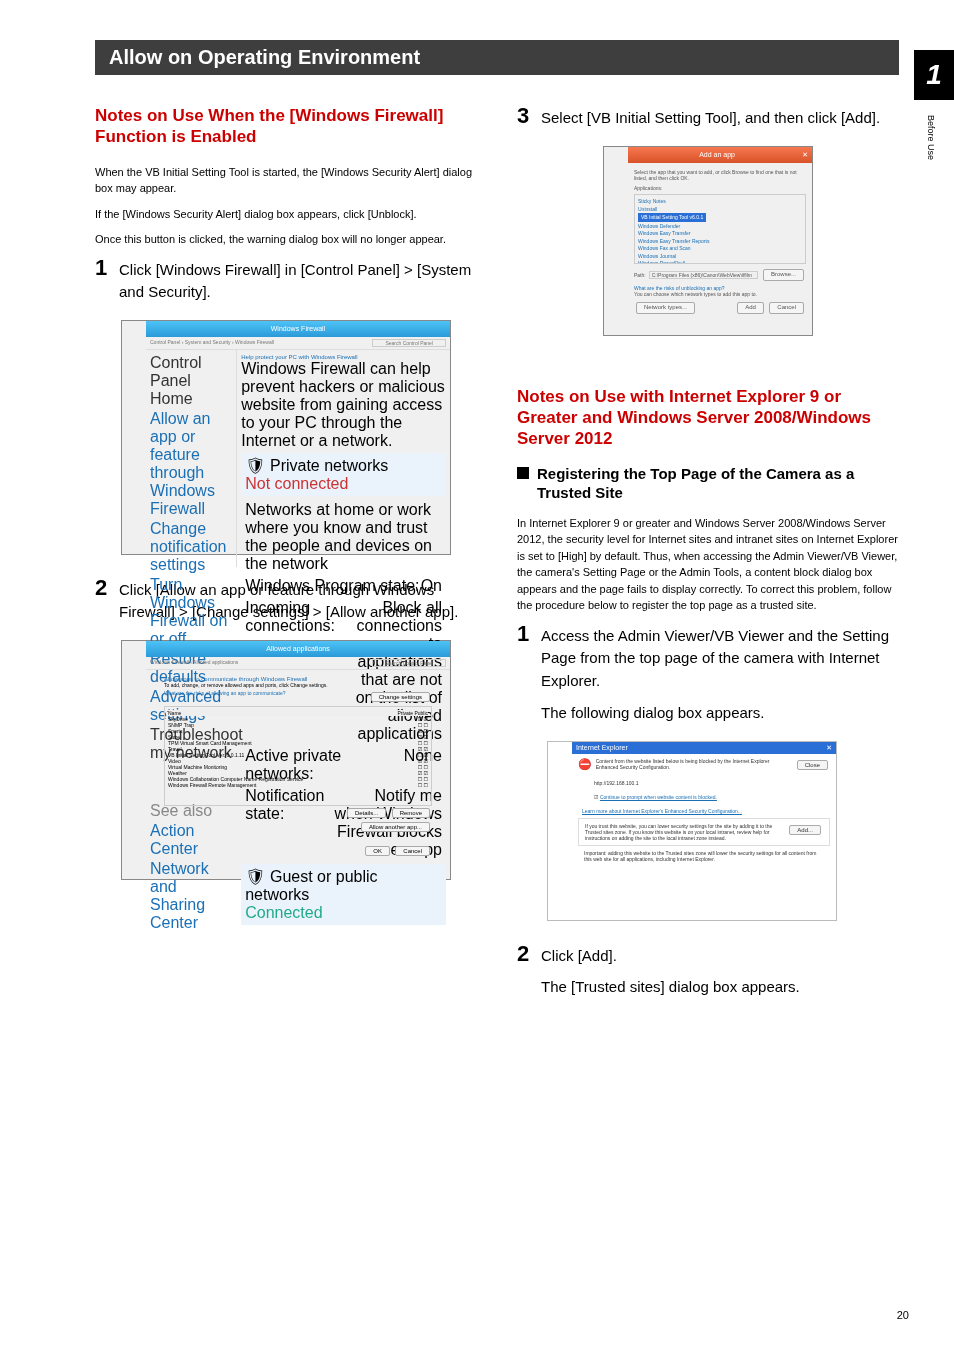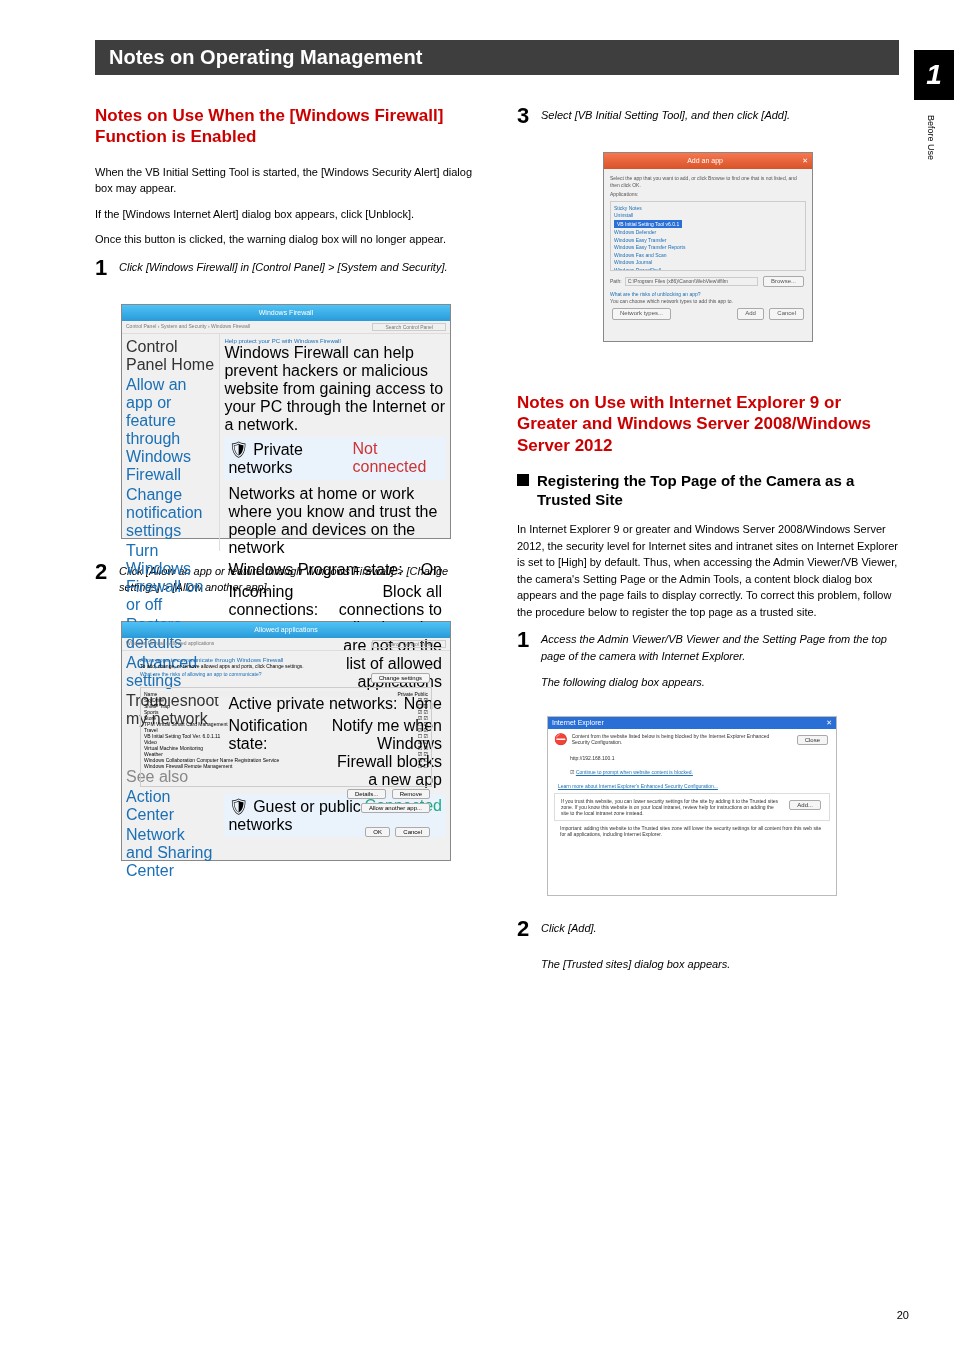--- a/index.html
+++ b/index.html
@@ -68,30 +68,30 @@
     }
     .step-num {
       font-size: 22px;
       font-weight: bold;
       color: #000;
       line-height: 1;
       flex-shrink: 0;
       min-width: 14px;
     }
     .step-text {
-      font-size: 11px;
+      font-size: 15px;
       line-height: 1.5;
       padding-top: 2px;
-      font-style: italic;
     }
     .shot {
       display: block;
-      margin: 25px auto 22px auto;
+      margin: 16px auto 22px auto;
       border: 1px solid #888;
       background: #f0f0f0;
+      padding-left: 24px;
     }
     .shot-inner {
       width: 100%;
       height: 100%;
       position: relative;
     }
     .shot-title {
       height: 16px;
       background: linear-gradient(#4ec3f7, #2a9ad8);
       color: #fff;
@@ -132,21 +132,21 @@
       bottom: 30px;
       right: 45px;
       font-size: 11px;
     }
 
     
     .wf-row { display:flex; height:calc(100% - 16px); }
     .wf-nav { width:30%; border-right:1px solid #ddd; padding:4px; }
     .wf-nav div { color:#1a6fb5; margin-bottom:2px; }
     .wf-main { flex:1; padding:4px; }
-    .wf-band { background:#eaf3fb; padding:3px 4px; margin:3px 0; display:flex; justify-content:space-between; }
+    .wf-band { background:#eaf3fb; padding:3px 4px; margin:3px 0; display:flex; justify-content:space-between;flex-direction:column; }
     .wf-band .g { color:#2a8; }
     .wf-cell { padding:2px 4px; }
     .hl { background:#2a6fd6; color:#fff; padding:1px 3px; display:inline-block; }
     .mini-btn { display:inline-block; border:1px solid #aaa; background:#f5f5f5; padding:1px 7px; margin:2px; font-size:6px; border-radius:2px; }
     .dlg-list { border:1px solid #ccc; padding:3px; margin:3px 0; height:70px; overflow:hidden; }
     .dlg-list div { color:#1a6fb5; margin-bottom:1px; }
     .ie-box { border:1px solid #bbb; background:#fff; }
     .ie-bar { background:#2a6fd6; color:#fff; font-size:7px; padding:2px 4px; display:flex; justify-content:space-between; }
     .ie-sec { padding:4px 6px; font-size:5px; color:#333; }
     .ie-link { color:#1a6fb5; text-decoration:underline; }
@@ -155,29 +155,29 @@
     .apps-tbl .cb { width:8px; text-align:center; }
   </style>
 </head>
 <body>
 
 <div class="page-tab">
     <span>1</span>
   </div>
 <div class="sidebar-text">Before Use</div>
 
-<div class="banner"><span>Notes on Operating Management</span></div>
+<div class="banner"><span>Allow on Operating Environment</span></div>
 
 <div class="two-col">
 
   <div class="col">
     <h2 class="section-heading">Notes on Use When the [Windows Firewall] Function is Enabled</h2>
 
     <p class="body-text">When the VB Initial Setting Tool is started, the [Windows Security Alert] dialog box may appear.</p>
-    <p class="body-text">If the [Windows Internet Alert] dialog box appears, click [Unblock].</p>
+    <p class="body-text">If the [Windows Security Alert] dialog box appears, click [Unblock].</p>
     <p class="body-text">Once this button is clicked, the warning dialog box will no longer appear.</p>
 
     <div class="step">
       <div class="step-num">1</div>
       <div class="step-text">Click [Windows Firewall] in [Control Panel] &gt; [System and Security].</div>
     </div>
 
     <div class="shot" style="width:330px;height:235px">
       <div class="shot-inner">
         <div class="shot-title">Windows Firewall</div>
@@ -402,20 +402,20 @@
         <span>If you trust this website, you can lower security settings for the site by adding it to the Trusted sites zone. If you know this website is on your local intranet, review help for instructions on adding the site to the local intranet zone instead.</span>
         <span class="mini-btn" style="align-self:flex-start">Add...</span>
       </div>
       <div class="ie-sec" style="margin:0 6px">Important: adding this website to the Trusted sites zone will lower the security settings for all content from this web site for all applications, including Internet Explorer.</div>
     </div>
 
     <div class="step">
       <div class="step-num">2</div>
       <div>
         <div class="step-text">Click [Add].</div>
-        <div class="step-text" style="margin-top:18px">The [Trusted sites] dialog box appears.</div>
+        <div class="step-text" style="margin-top:7px">The [Trusted sites] dialog box appears.</div>
       </div>
     </div>
   </div>
 
 </div>
 
 <div class="page-num">20</div>
 
 </body></html>

